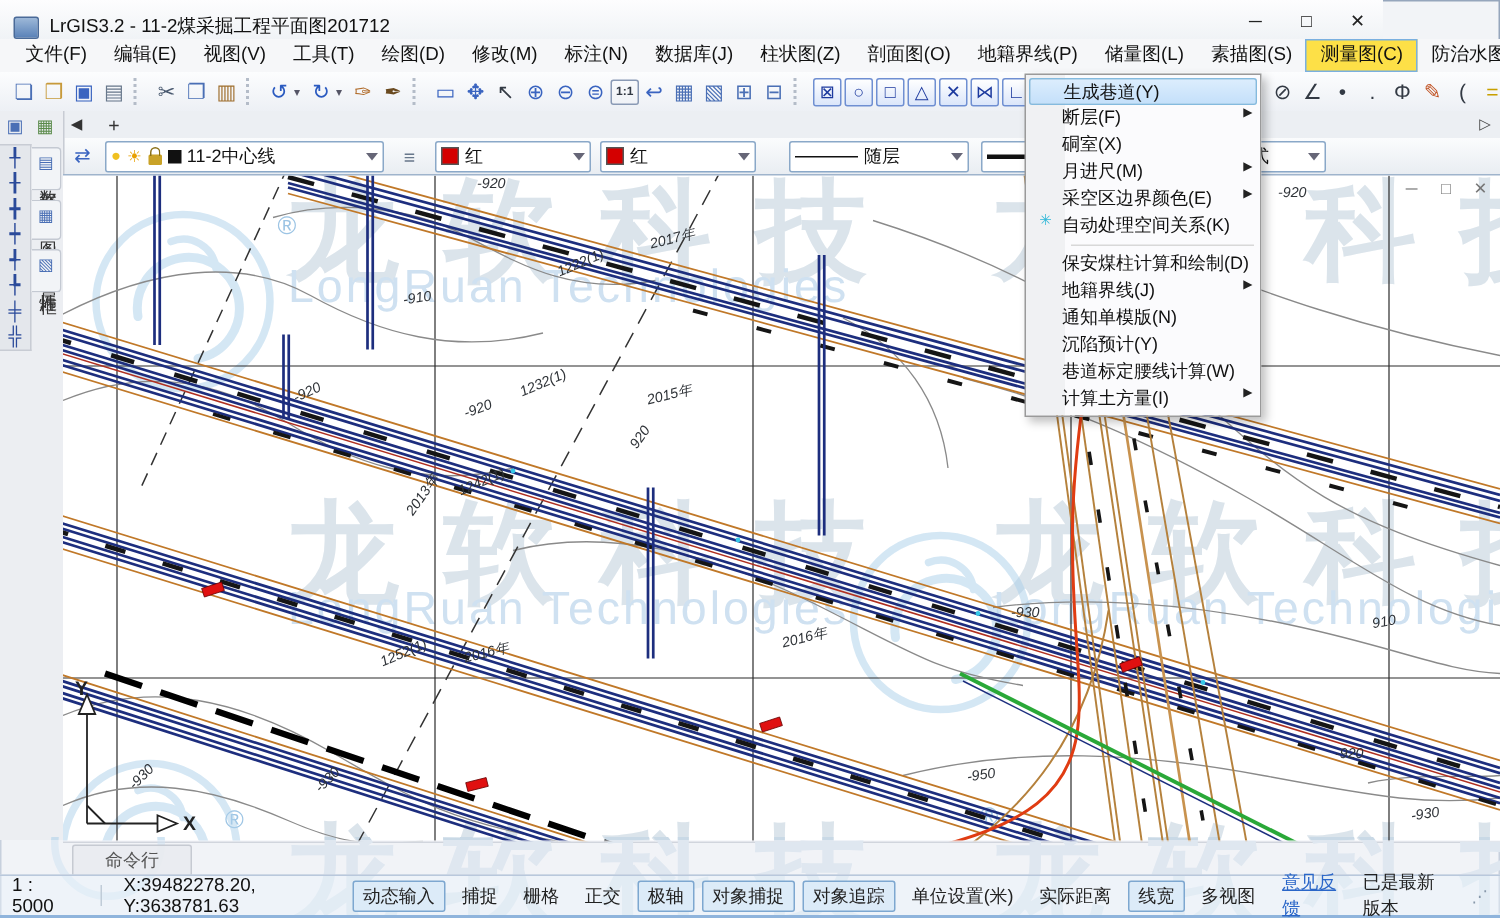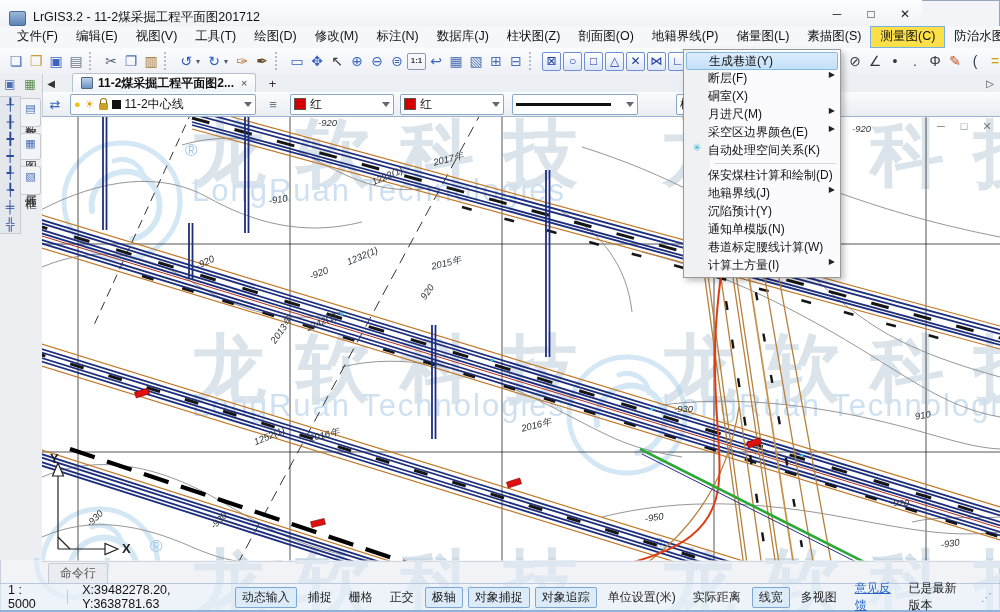--- a/index.html
+++ b/index.html
@@ -80,21 +80,21 @@
   .axis-label{position:absolute;z-index:2;font-size:13px;font-weight:bold;color:#222;font-style:normal;}
   #mdi-controls{position:absolute;right:6px;top:2px;z-index:3;display:flex;gap:9px;}
   .mdi-btn{color:#777;font-size:11px;line-height:14px;width:14px;text-align:center;}
 
   
   #bottom-watermark{position:absolute;left:0;top:558px;width:1000px;height:54px;overflow:hidden;z-index:0;}
   .bw-cn{position:absolute;top:-24px;font-size:74px;font-weight:700;letter-spacing:30px;color:#c9d9e6;white-space:nowrap;}
   .bw-logo{position:absolute;left:34px;top:-34px;width:66px;height:66px;border:5px solid #abd0ea;border-radius:50%;opacity:.55;}
   #cmdstrip{position:absolute;left:0;top:560px;width:1000px;height:23px;background:rgba(240,243,247,.55);z-index:2;
     border-bottom:1px solid #cdd3db;}
-  #cmd-tab{position:absolute;left:48px;top:3px;padding:1px 11px;background:rgba(233,235,239,.9);border:1px solid #c6cad2;
+  #cmd-tab{position:absolute;left:48px;top:3px;padding:1px 21px;background:rgba(233,235,239,.9);border:1px solid #c6cad2;
     color:#555;font-size:12px;border-radius:2px 2px 0 0;text-align:center;}
   #statusbar{position:absolute;left:0;top:583px;width:1000px;height:29px;z-index:2;background:rgba(235,242,249,.72);
     border-top:1px solid #b9c8dc;border-bottom:2px solid #8fb4dc;display:flex;align-items:center;padding:0 8px;gap:6px;box-sizing:border-box;}
   .sb-scale{color:#111;font-size:12.5px;margin-right:18px;}
   .sb-sep{width:1px;height:14px;background:#c0ccd8;}
   .sb-coords{color:#111;font-size:12.5px;margin:0 14px 0 8px;}
   .sb-toggle{padding:1px 6px;color:#222;font-size:12px;white-space:nowrap;}
   .sb-toggle.boxed{border:1px solid #7da7d0;background:#dcebf8;border-radius:2px;}
   .sb-flex{flex:1;}
   .sb-feedback{color:#2a66c8;font-size:12px;text-decoration:underline;}
@@ -190,25 +190,20 @@
       <span class="tbi" style="color: rgb(51, 58, 68);">•</span>
       <span class="tbi" style="color: rgb(51, 58, 68);">.</span>
       <span class="tbi" style="color: rgb(51, 58, 68);">Φ</span>
       <span class="tbi" style="color: rgb(192, 80, 32);">✎</span>
       <span class="tbi" style="color: rgb(51, 58, 68);">(</span>
       <span class="tbi" style="color: rgb(200, 160, 0);">=</span>
     </div>
 
   <div id="tabrow">
     <span class="tab-back">◀</span>
-    <span class="doc-tab">
-      <span class="doc-tab-icon"></span>
-      <span class="doc-tab-label">11-2煤采掘工程平面图2...</span>
-      <span class="doc-tab-close">×</span>
-    </span>
     <span class="tab-add">+</span>
     <span class="tab-scroll">▷</span>
   </div>
 
   <div id="toolbar2">
     <span class="tbi2" style="margin-left:2px">⇄</span>
     <span class="combo" style="width:178px;margin-left:4px">
       <span class="bulb">●</span>
       <span class="sun">☀</span>
       <span class="mini-lock"></span>
@@ -218,20 +213,25 @@
     </span>
     <span class="tbi2" style="margin-left:6px;color:#68788c">≡</span>
     <span class="combo" style="width:96px;margin-left:6px">
       <span class="sw" style="background:#d40000"></span>
       <span>红</span>
       <span class="caret"></span>
     </span>
     <span class="combo" style="width:96px;margin-left:6px">
       <span class="sw" style="background:#d40000"></span>
       <span>红</span>
+      <span class="caret"></span>
+    </span>
+    <span class="combo" style="width:112px;margin-left:22px">
+      <span class="lt-line"></span>
+      <span>随层</span>
       <span class="caret"></span>
     </span>
     <span class="combo" style="width:118px;margin-left:8px">
       <span class="lw-line"></span>
       <span class="caret"></span>
     </span>
     <span class="combo" style="width:58px;margin-left:38px">
       <span>样式</span>
       <span class="caret"></span>
     </span>
@@ -529,26 +529,26 @@
         <span class="cm-label">保安煤柱计算和绘制(D)</span>
         <span class="cm-arrow"></span>
       </div>
       <div class="cm-item">
         <span class="cm-icon"></span>
         <span class="cm-label">地籍界线(J)</span>
         <span class="cm-arrow">▶</span>
       </div>
       <div class="cm-item">
         <span class="cm-icon"></span>
+        <span class="cm-label">通知单模版(N)</span>
+        <span class="cm-arrow"></span>
+      </div>
+      <div class="cm-item">
+        <span class="cm-icon"></span>
         <span class="cm-label">沉陷预计(Y)</span>
-        <span class="cm-arrow"></span>
-      </div>
-      <div class="cm-item">
-        <span class="cm-icon"></span>
-        <span class="cm-label">通知单模版(N)</span>
         <span class="cm-arrow"></span>
       </div>
       <div class="cm-item">
         <span class="cm-icon"></span>
         <span class="cm-label">巷道标定腰线计算(W)</span>
         <span class="cm-arrow"></span>
       </div>
       <div class="cm-item">
         <span class="cm-icon"></span>
         <span class="cm-label">计算土方量(I)</span>

